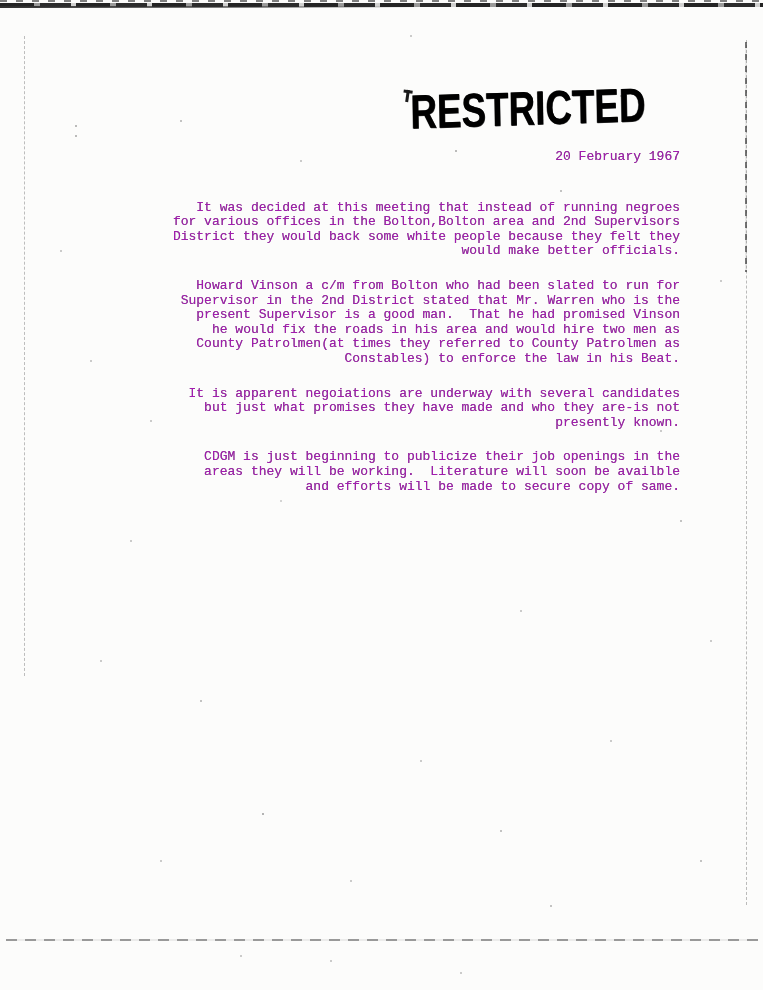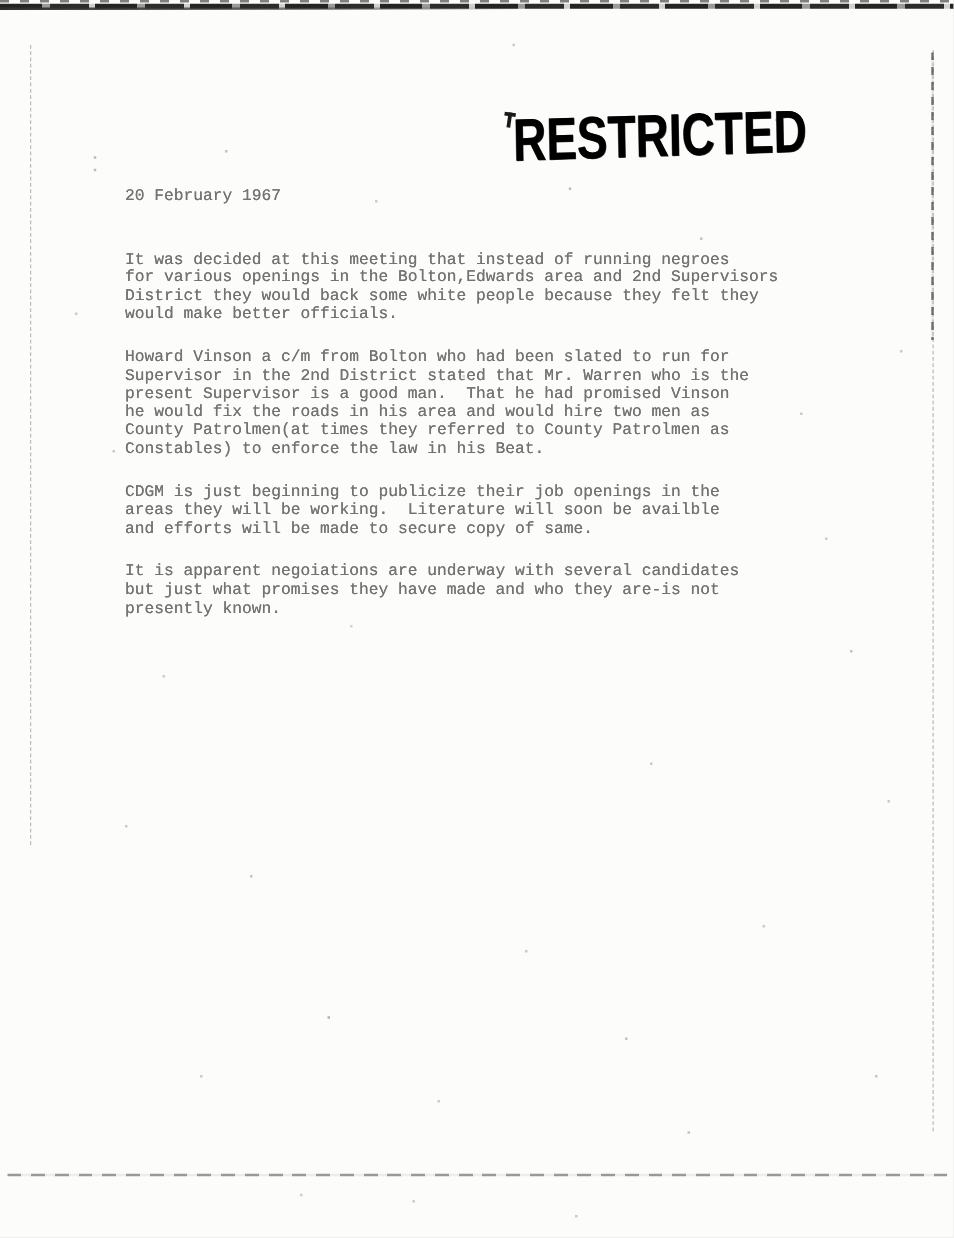--- a/index.html
+++ b/index.html
@@ -104,24 +104,25 @@
     position: absolute; left: -3px; top: 0;
     width: 9px; height: 3px;
     background: #1a1a1a;
   }
   
   .content {
     position: absolute;
     left: 100px;
     top: 150px;
     width: 580px;
-    color: #737373;
+    color: #a21caf;
     font-size: 13px;
     line-height: 14.6px;
     text-shadow: 0 0 0.5px rgba(46,46,46,0.65);
+    text-align: right;
   }
   .doc-date {
     margin: 0 0 36px 0;
     white-space: pre-wrap;
   }
   .doc-para {
     margin: 0 0 20px 0;
     white-space: pre-wrap;
   }
 </style>
@@ -138,30 +139,30 @@
   <div class="right-edge-line-strong"></div>
   <div class="bottom-dash-edge"></div>
   <div class="scan-noise"></div>
 
   <div class="stamp-tick"></div>
   <div class="stamp">RESTRICTED</div>
 
   <div class="content">
     <p class="doc-date">20 February 1967</p>
     <p class="doc-para">It was decided at this meeting that instead of running negroes
-for various openings in the Bolton,Edwards area and 2nd Supervisors
+for various offices in the Bolton,Bolton area and 2nd Supervisors
 District they would back some white people because they felt they
 would make better officials.</p>
     <p class="doc-para">Howard Vinson a c/m from Bolton who had been slated to run for
 Supervisor in the 2nd District stated that Mr. Warren who is the
 present Supervisor is a good man.  That he had promised Vinson
 he would fix the roads in his area and would hire two men as
 County Patrolmen(at times they referred to County Patrolmen as
 Constables) to enforce the law in his Beat.</p>
+    <p class="doc-para">It is apparent negoiations are underway with several candidates
+but just what promises they have made and who they are-is not
+presently known.</p>
     <p class="doc-para">CDGM is just beginning to publicize their job openings in the
 areas they will be working.  Literature will soon be availble
 and efforts will be made to secure copy of same.</p>
-    <p class="doc-para">It is apparent negoiations are underway with several candidates
-but just what promises they have made and who they are-is not
-presently known.</p>
   </div>
 
 </div>
 
 </body></html>

